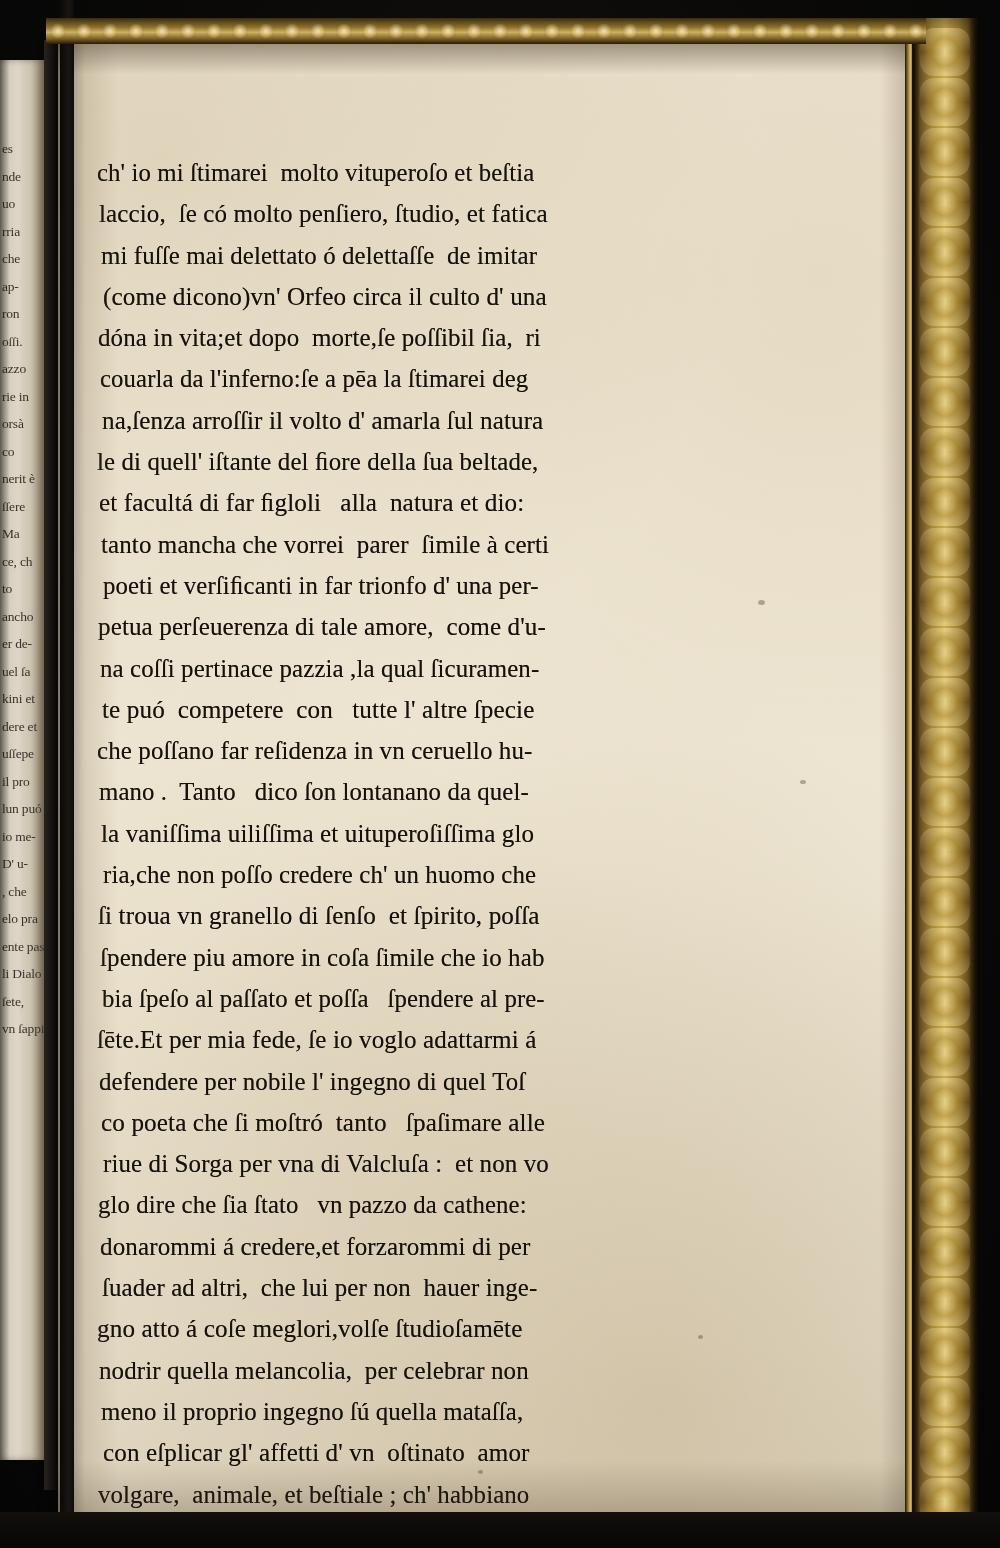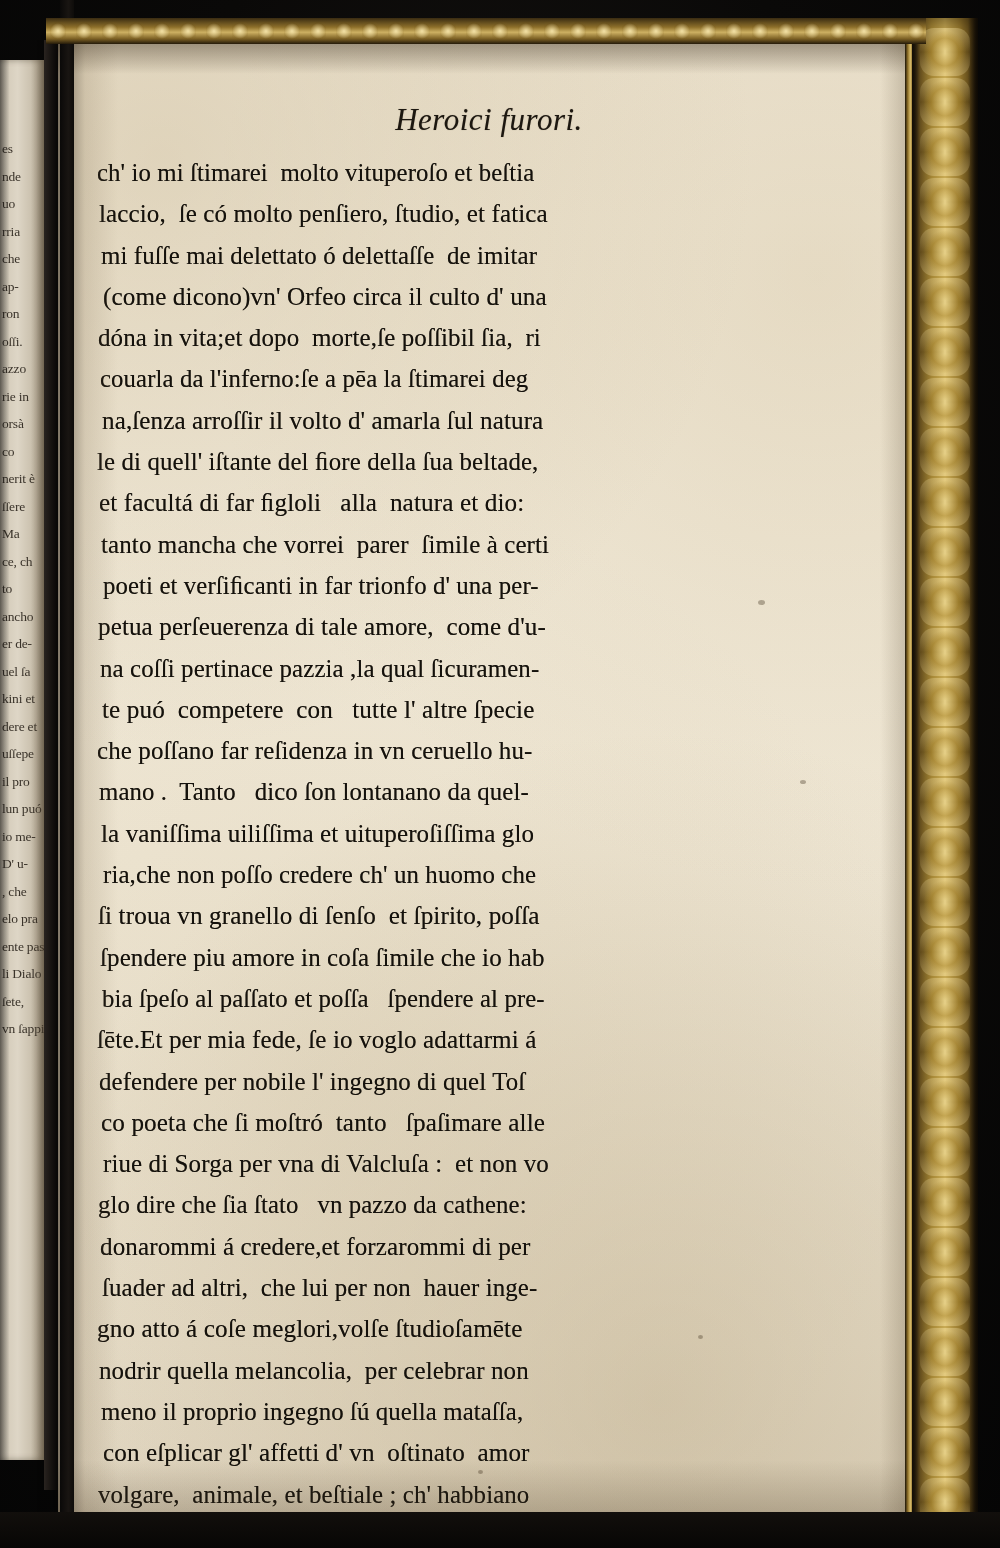--- a/index.html
+++ b/index.html
@@ -247,21 +247,20 @@
 
   <div class="left-sliver">
     <div class="sliver-text" id="sliver-text"><div>es</div><div>nde</div><div>uo</div><div></div><div>rria</div><div>che</div><div>ap-</div><div></div><div>ron</div><div>oſſi.</div><div></div><div>azzo</div><div>rie in</div><div>orsà</div><div>co</div><div></div><div>nerit è</div><div>ſſere</div><div></div><div>Ma</div><div></div><div>ce, ch</div><div>to</div><div>ancho</div><div>er de-</div><div>uel ſa</div><div>kini et</div><div>dere et</div><div>uſſepe</div><div></div><div>il pro</div><div>lun puó</div><div>io me-</div><div>D' u-</div><div>, che</div><div>elo pra</div><div>ente pas</div><div>li Dialo</div><div>ſete,</div><div>vn ſappia</div></div>
     <div class="sliver-fade"></div>
   </div>
   <div class="left-shadowgutter"></div>
 
   <div class="leaf">
     <div class="tone"></div>
 
-    <div class="running-head">Heroici furori.</div>
 
     <div class="textblock" id="textblock">
         <span class="ln" style="transform: translateX(-3px) scaleX(0.992);">ch' io mi ſtimarei  molto vituperoſo et beſtia</span>
         <span class="ln" style="transform: translateX(-1px) scaleX(1.004);">laccio,  ſe có molto penſiero, ſtudio, et fatica</span>
         <span class="ln" style="transform: translateX(1px) scaleX(0.996);">mi fuſſe mai delettato ó delettaſſe  de imitar</span>
         <span class="ln" style="transform: translateX(3px) scaleX(1.008);">(come dicono)vn' Orfeo circa il culto d' una</span>
         <span class="ln" style="transform: translateX(-2px) scaleX(1);">dóna in vita;et dopo  morte,ſe poſſibil ſia,  ri</span>
         <span class="ln" style="transform: translateX(0px) scaleX(0.992);">couarla da l'inferno:ſe a pēa la ſtimarei deg</span>
         <span class="ln" style="transform: translateX(2px) scaleX(1.004);">na,ſenza arroſſir il volto d' amarla ſul natura</span>
         <span class="ln" style="transform: translateX(-3px) scaleX(0.996);">le di quell' iſtante del ﬁore della ſua beltade,</span>

